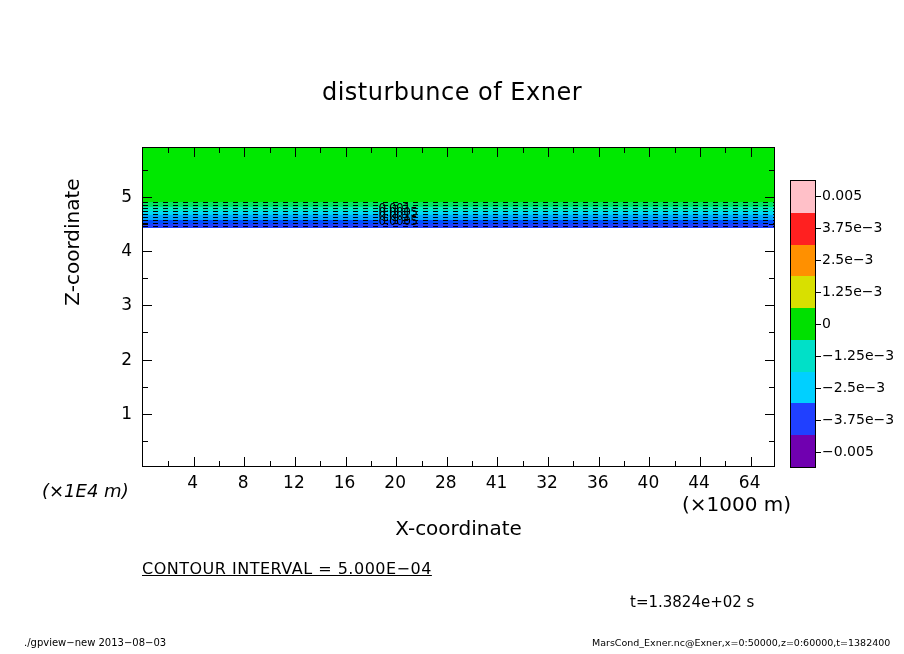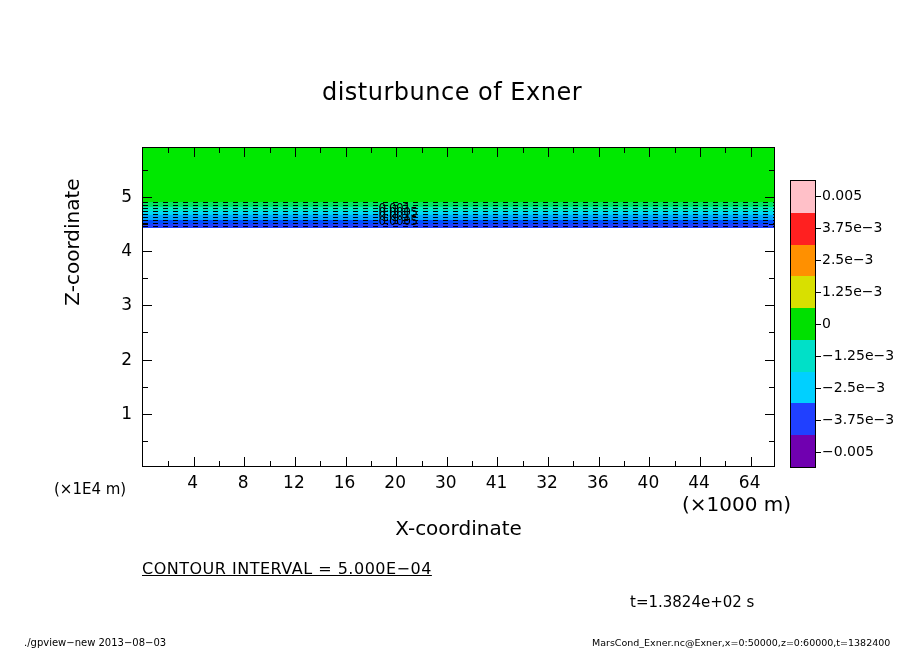--- a/index.html
+++ b/index.html
@@ -31,21 +31,21 @@
   .tick-t{position:absolute;top:0;width:1px;background:#000;}
   .tick-l{position:absolute;left:0;height:1px;background:#000;}
   .tick-r{position:absolute;right:0;height:1px;background:#000;}
   .xlab{position:absolute;top:472px;font-size:17px;text-align:center;width:40px;}
   .ylab{position:absolute;left:110px;font-size:17px;text-align:right;width:22px;}
   #ytitle{
     left:-28px;top:230px;width:200px;text-align:center;
     font-size:20px;transform:rotate(-90deg);
   }
   #xtitle{left:142px;top:516px;width:633px;text-align:center;font-size:20px;}
-  #xunit-left{left:54px;top:480px;font-size:15px;}
+  #xunit-left{left:42px;top:480px;font-size:18px;font-style:italic;}
   #xunit-right{left:682px;top:492px;font-size:20px;}
   #contour-note{left:142px;top:559px;width:633px;text-align:left;font-size:16px;letter-spacing:0.5px;text-decoration:underline;}
   #time-note{left:630px;top:593px;font-size:15px;}
   #footer-left{left:24px;top:637px;font-size:10px;}
   #footer-right{left:592px;top:637px;font-size:9.5px;}
   
   #cbar{
     left:790px;top:180px;width:26px;height:288px;
     border:1px solid #000;box-sizing:border-box;
   }
@@ -168,21 +168,21 @@
       <div class="clabel" style="left: 235.476px; top: 65.678px;">0.0005</div>
     </div>
 </div>
 
 <div id="xlabels">
     <div class="xlab" style="left: 172.64px;">4</div>
     <div class="xlab" style="left: 223.28px;">8</div>
     <div class="xlab" style="left: 273.92px;">12</div>
     <div class="xlab" style="left: 324.56px;">16</div>
     <div class="xlab" style="left: 375.2px;">20</div>
-    <div class="xlab" style="left: 425.84px;">30</div>
+    <div class="xlab" style="left: 425.84px;">28</div>
     <div class="xlab" style="left: 476.48px;">41</div>
     <div class="xlab" style="left: 527.12px;">32</div>
     <div class="xlab" style="left: 577.76px;">36</div>
     <div class="xlab" style="left: 628.4px;">40</div>
     <div class="xlab" style="left: 679.04px;">44</div>
     <div class="xlab" style="left: 729.68px;">64</div>
   </div>
 <div id="ylabels">
     <div class="ylab" style="top: 402.763px;">1</div>
     <div class="ylab" style="top: 348.525px;">2</div>

